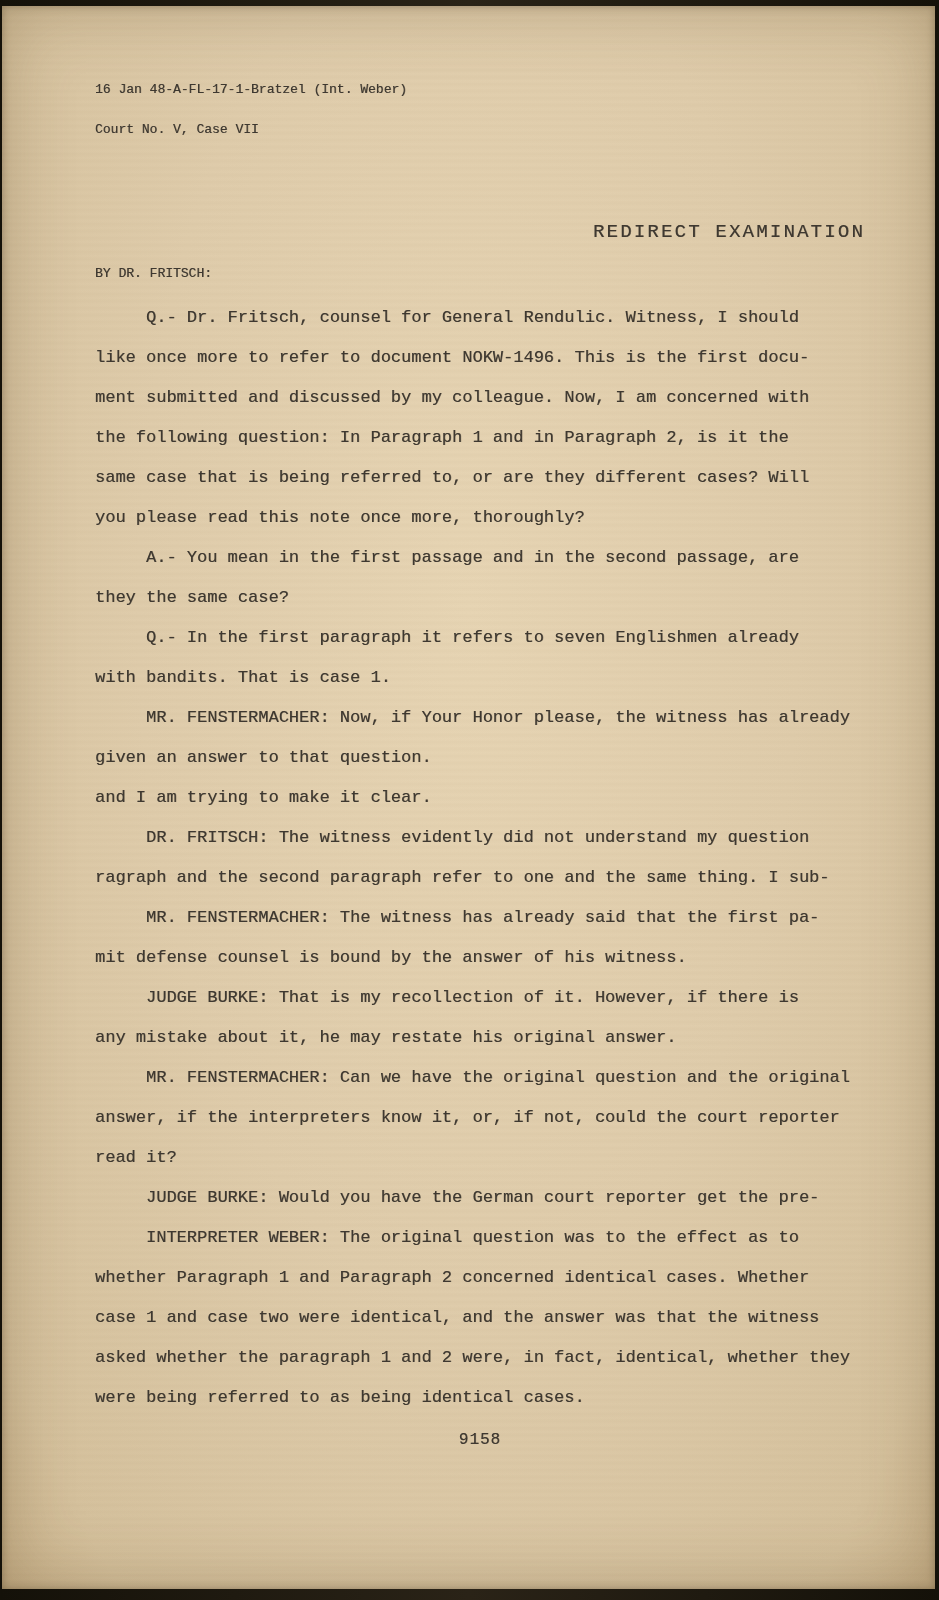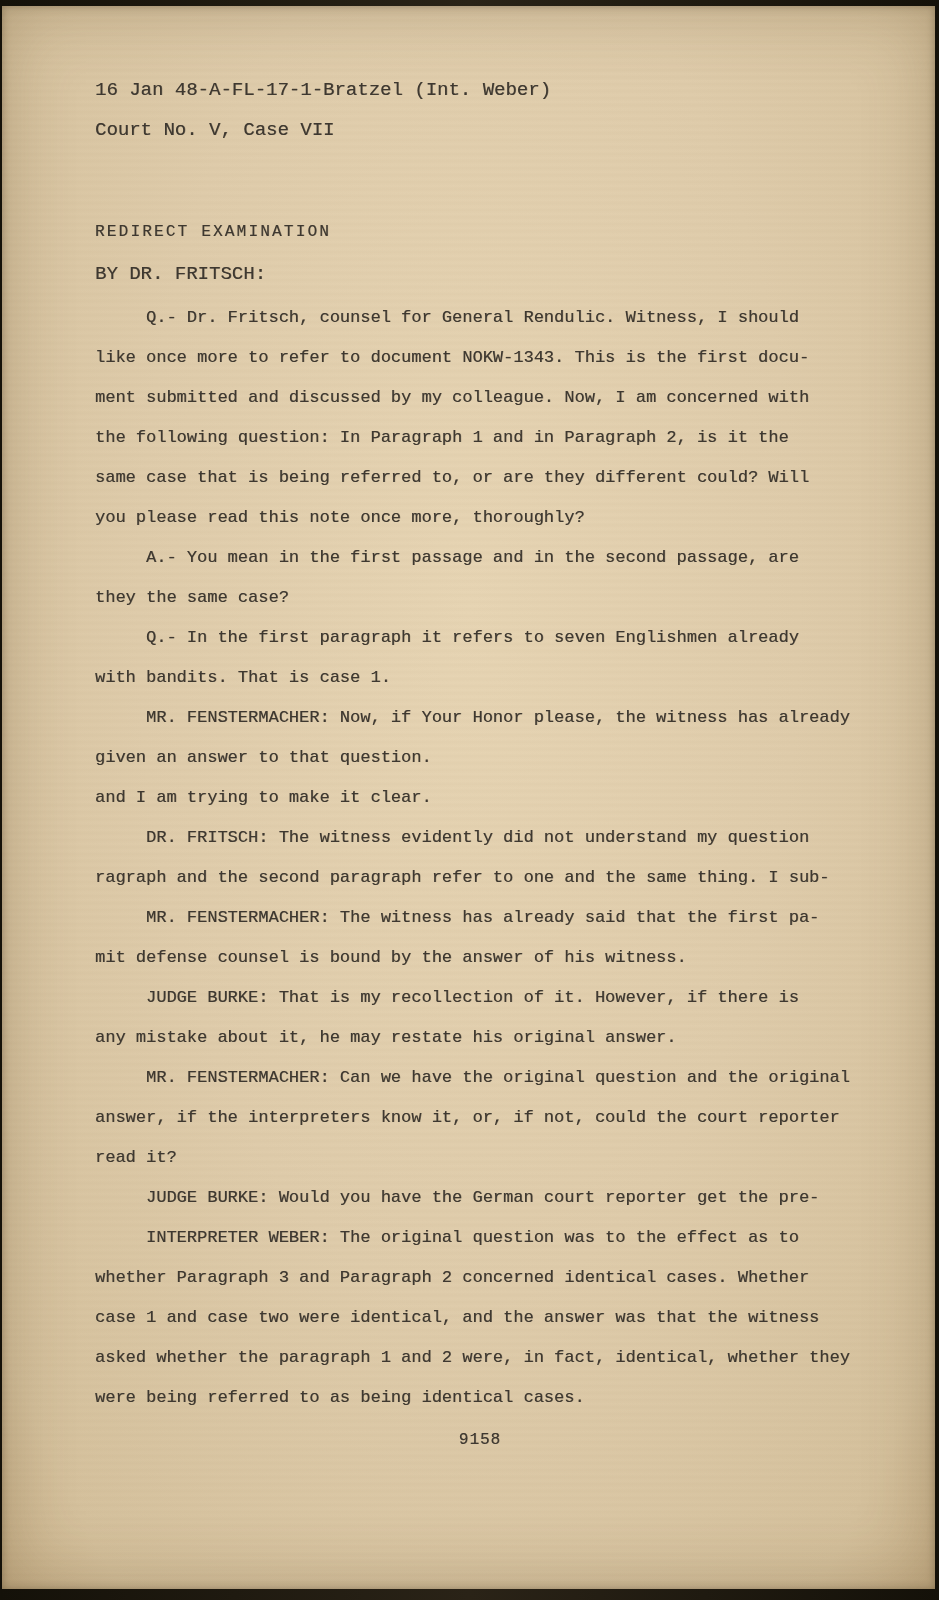--- a/index.html
+++ b/index.html
@@ -35,28 +35,28 @@
   }
   .content {
     position: absolute;
     top: 64px;
     left: 93px;
     right: 70px;
   }
   .line {
     line-height: 40px;
     height: 40px;
-    font-size: 19px;
+    font-size: 13px;
     white-space: pre;
   }
   .doc-title {
     margin-top: 62px;
-    text-align: left;
+    text-align: right;
     letter-spacing: 2.2px;
-    font-size: 16px;
+    font-size: 19px;
   }
   .byline {
     margin-top: 2px;
   }
   .body-lines { margin-top: 4px; }
   .body-line {
     line-height: 40px;
     height: 40px;
     font-size: 17px;
     white-space: pre;
@@ -78,44 +78,44 @@
       <div class="line">16 Jan 48-A-FL-17-1-Bratzel (Int. Weber)</div>
 
       <div class="line">Court No. V, Case VII</div>
 
       <div class="line doc-title">REDIRECT EXAMINATION</div>
 
       <div class="line byline">BY DR. FRITSCH:</div>
 
       <div class="body-lines">
           <div class="body-line">     Q.- Dr. Fritsch, counsel for General Rendulic. Witness, I should</div>
-          <div class="body-line">like once more to refer to document NOKW-1343. This is the first docu-</div>
+          <div class="body-line">like once more to refer to document NOKW-1496. This is the first docu-</div>
           <div class="body-line">ment submitted and discussed by my colleague. Now, I am concerned with</div>
           <div class="body-line">the following question: In Paragraph 1 and in Paragraph 2, is it the</div>
-          <div class="body-line">same case that is being referred to, or are they different could? Will</div>
+          <div class="body-line">same case that is being referred to, or are they different cases? Will</div>
           <div class="body-line">you please read this note once more, thoroughly?</div>
           <div class="body-line">     A.- You mean in the first passage and in the second passage, are</div>
           <div class="body-line">they the same case?</div>
           <div class="body-line">     Q.- In the first paragraph it refers to seven Englishmen already</div>
           <div class="body-line">with bandits. That is case 1.</div>
           <div class="body-line">     MR. FENSTERMACHER: Now, if Your Honor please, the witness has already</div>
           <div class="body-line">given an answer to that question.</div>
           <div class="body-line">and I am trying to make it clear.</div>
           <div class="body-line">     DR. FRITSCH: The witness evidently did not understand my question</div>
           <div class="body-line">ragraph and the second paragraph refer to one and the same thing. I sub-</div>
           <div class="body-line">     MR. FENSTERMACHER: The witness has already said that the first pa-</div>
           <div class="body-line">mit defense counsel is bound by the answer of his witness.</div>
           <div class="body-line">     JUDGE BURKE: That is my recollection of it. However, if there is</div>
           <div class="body-line">any mistake about it, he may restate his original answer.</div>
           <div class="body-line">     MR. FENSTERMACHER: Can we have the original question and the original</div>
           <div class="body-line">answer, if the interpreters know it, or, if not, could the court reporter</div>
           <div class="body-line">read it?</div>
           <div class="body-line">     JUDGE BURKE: Would you have the German court reporter get the pre-</div>
           <div class="body-line">     INTERPRETER WEBER: The original question was to the effect as to</div>
-          <div class="body-line">whether Paragraph 3 and Paragraph 2 concerned identical cases. Whether</div>
+          <div class="body-line">whether Paragraph 1 and Paragraph 2 concerned identical cases. Whether</div>
           <div class="body-line">case 1 and case two were identical, and the answer was that the witness</div>
           <div class="body-line">asked whether the paragraph 1 and 2 were, in fact, identical, whether they</div>
           <div class="body-line">were being referred to as being identical cases.</div>
         </div>
 
       <div class="line page-number">9158</div>
 
     </div>
   </div>
 </div>

